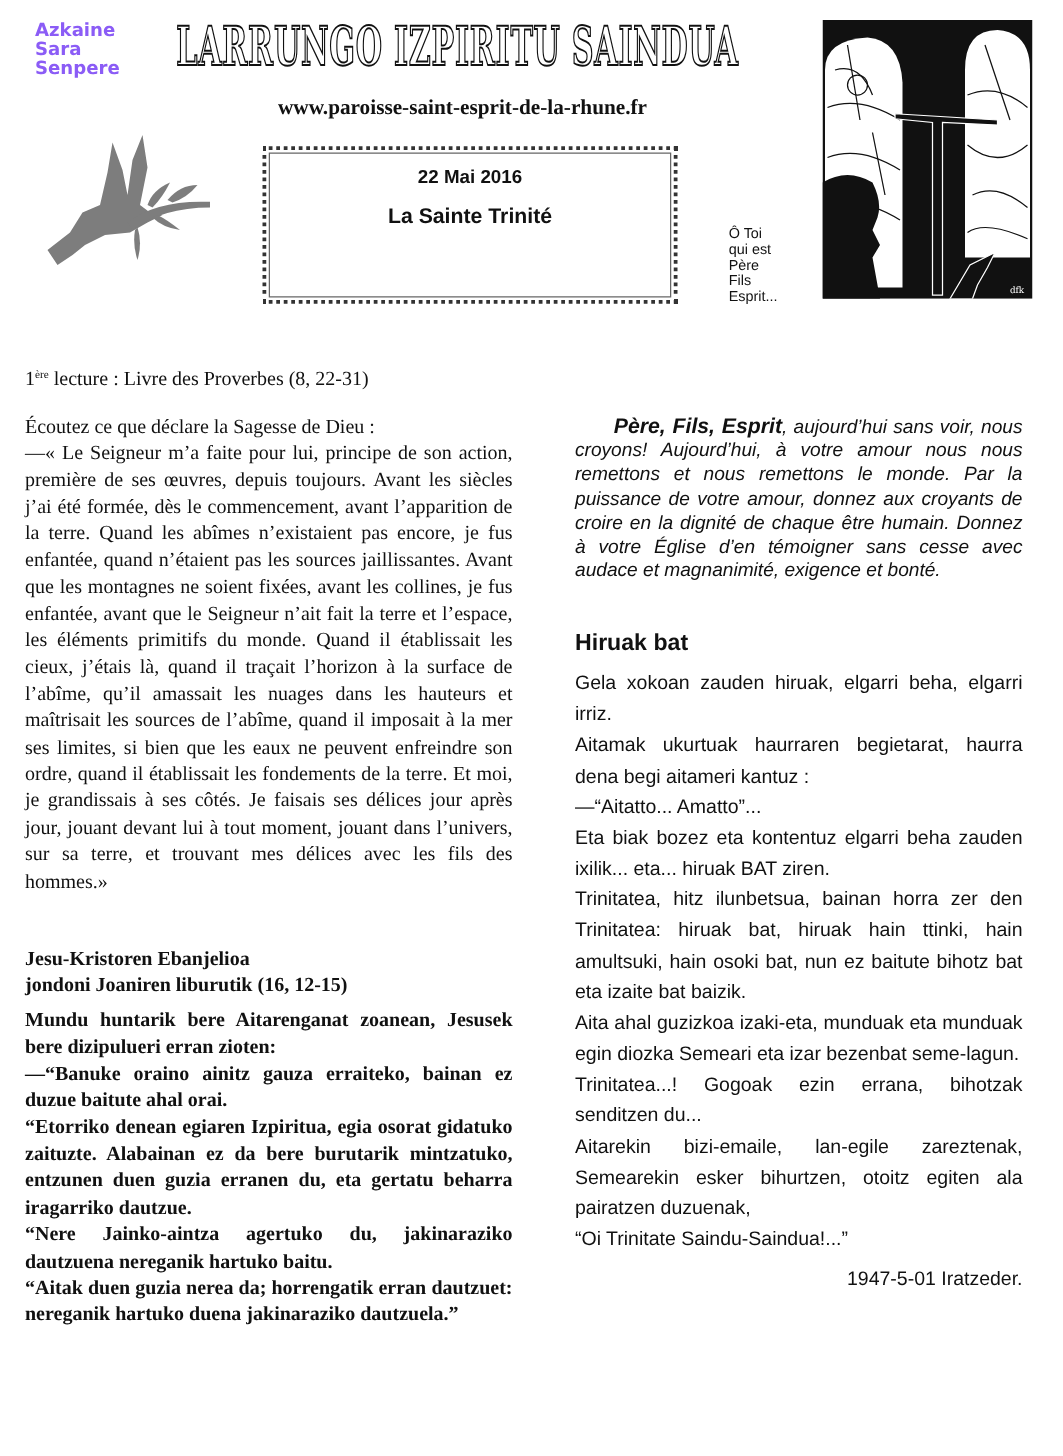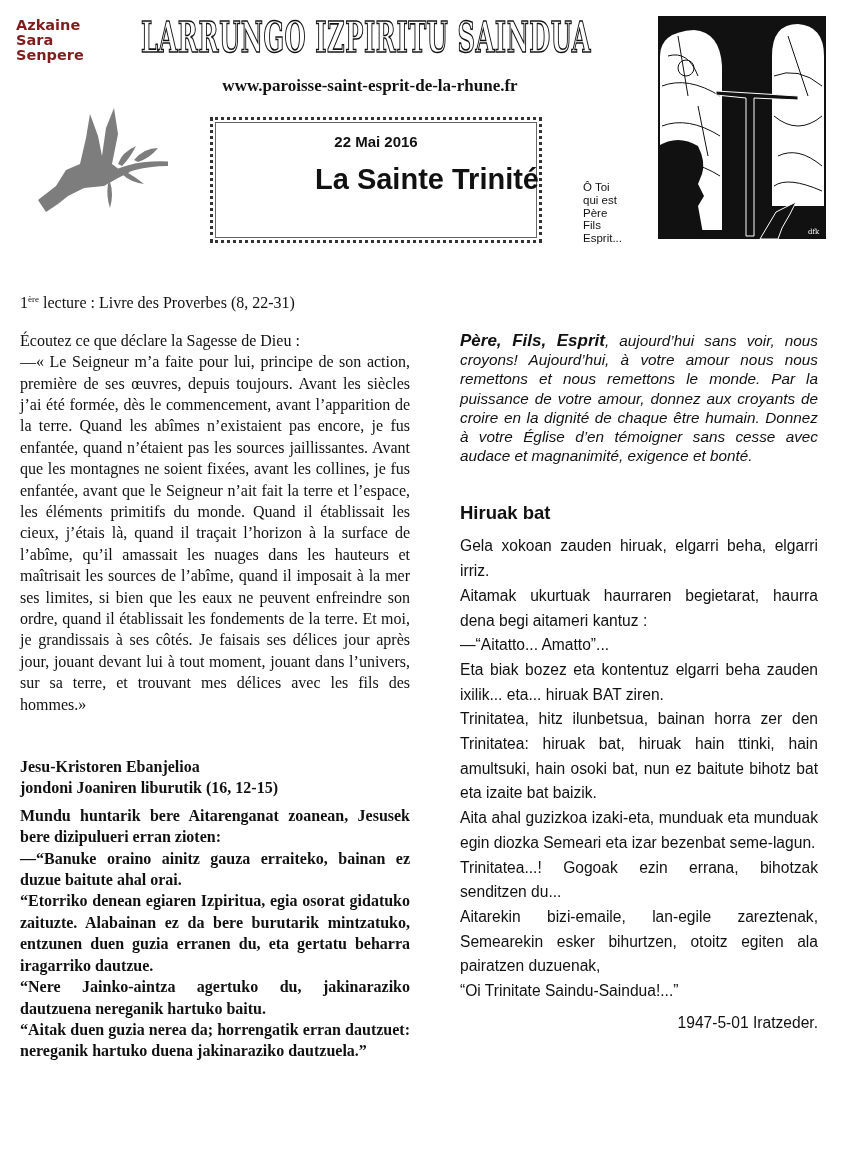--- a/index.html
+++ b/index.html
@@ -1,39 +1,39 @@
 <!DOCTYPE html>
 <html><head>
 <meta charset="utf-8">
 <style>
   html, body { margin:0; padding:0; background:#fff; }
   body { width:850px; height:1165px; position:relative; overflow:hidden; color:#111; }
   .abs { position:absolute; }
-  .towns { left:16px; top:18px; font-family:"DejaVu Sans", sans-serif; font-weight:bold; font-size:14.5px; line-height:15px; color:#7f1d1d; }
+  .towns { left:28px; top:18px; font-family:"DejaVu Sans", sans-serif; font-weight:bold; font-size:14.5px; line-height:15px; color:#8b5cf6; }
   .towns div { display:block; }
   .banner { left:138px; top:12px; width:456px; height:46px; }
   .banner text { font-family:"DejaVu Serif", serif; font-weight:bold; font-size:43px; fill:#fff; stroke:#111; stroke-width:1.6; letter-spacing:1px; }
   .url { left:160px; top:76px; width:420px; text-align:center; font-family:"Liberation Serif", serif; font-weight:bold; font-size:17px; }
   .dove { left:18px; top:108px; width:150px; height:118px; }
   .titlebox { left:210px; top:117px; width:332px; height:126px; border:3px dotted #333; box-sizing:border-box; outline:1px solid #666; outline-offset:-6px; }
   .titlebox .date { position:absolute; left:0; right:0; top:13px; text-align:center; font-family:"Liberation Sans", sans-serif; font-weight:bold; font-size:15px; }
-  .titlebox .feast { position:absolute; left:0; right:0; top:43px; text-align:right; font-family:"Liberation Sans", sans-serif; font-weight:bold; font-size:29px; }
+  .titlebox .feast { position:absolute; left:0; right:0; top:43px; text-align:center; font-family:"Liberation Sans", sans-serif; font-weight:bold; font-size:17px; }
   .titlebox .ref { position:absolute; left:0; right:0; top:85px; text-align:center; font-family:"Liberation Sans", sans-serif; font-weight:bold; font-size:16.5px; }
   .prayer-side { left:583px; top:181px; font-family:"Liberation Sans", sans-serif; font-size:11.5px; line-height:12.8px; }
   .prayer-side div { display:block; }
   .stained { left:658px; top:16px; width:168px; height:223px; }
   .col-left { left:20px; top:289px; width:390px; font-family:"Liberation Serif", serif; font-size:16px; line-height:21.4px; }
   .col-left p { margin:0; text-align:justify; }
   .col-left .reading-title { margin-bottom:16px; }
   .col-left sup { font-size:9px; }
   .col-left .gospel-head { font-weight:bold; margin-top:0; }
   .col-left .gospel-body { font-weight:bold; }
   .col-right { left:460px; top:331px; width:358px; }
   .intro { font-family:"Liberation Sans", sans-serif; font-style:italic; font-size:15.3px; line-height:19.2px; text-align:justify; margin:0; }
-  .intro b { font-style:italic; font-size:17px; }
+  .intro b { font-style:italic; font-size:17px;margin-left:31px; }
   .poem-title { font-family:"Liberation Sans", sans-serif; font-weight:bold; font-size:18.5px; margin:0; }
   .poem p { margin:0; font-family:"Liberation Sans", sans-serif; font-size:15.6px; line-height:24.7px; text-align:justify; }
   .sig { font-family:"Liberation Sans", sans-serif; font-size:15.6px; text-align:right; }
 </style>
 </head>
 <body>
 
 <div class="abs towns">
   <div>Azkaine</div>
   <div>Sara</div>

